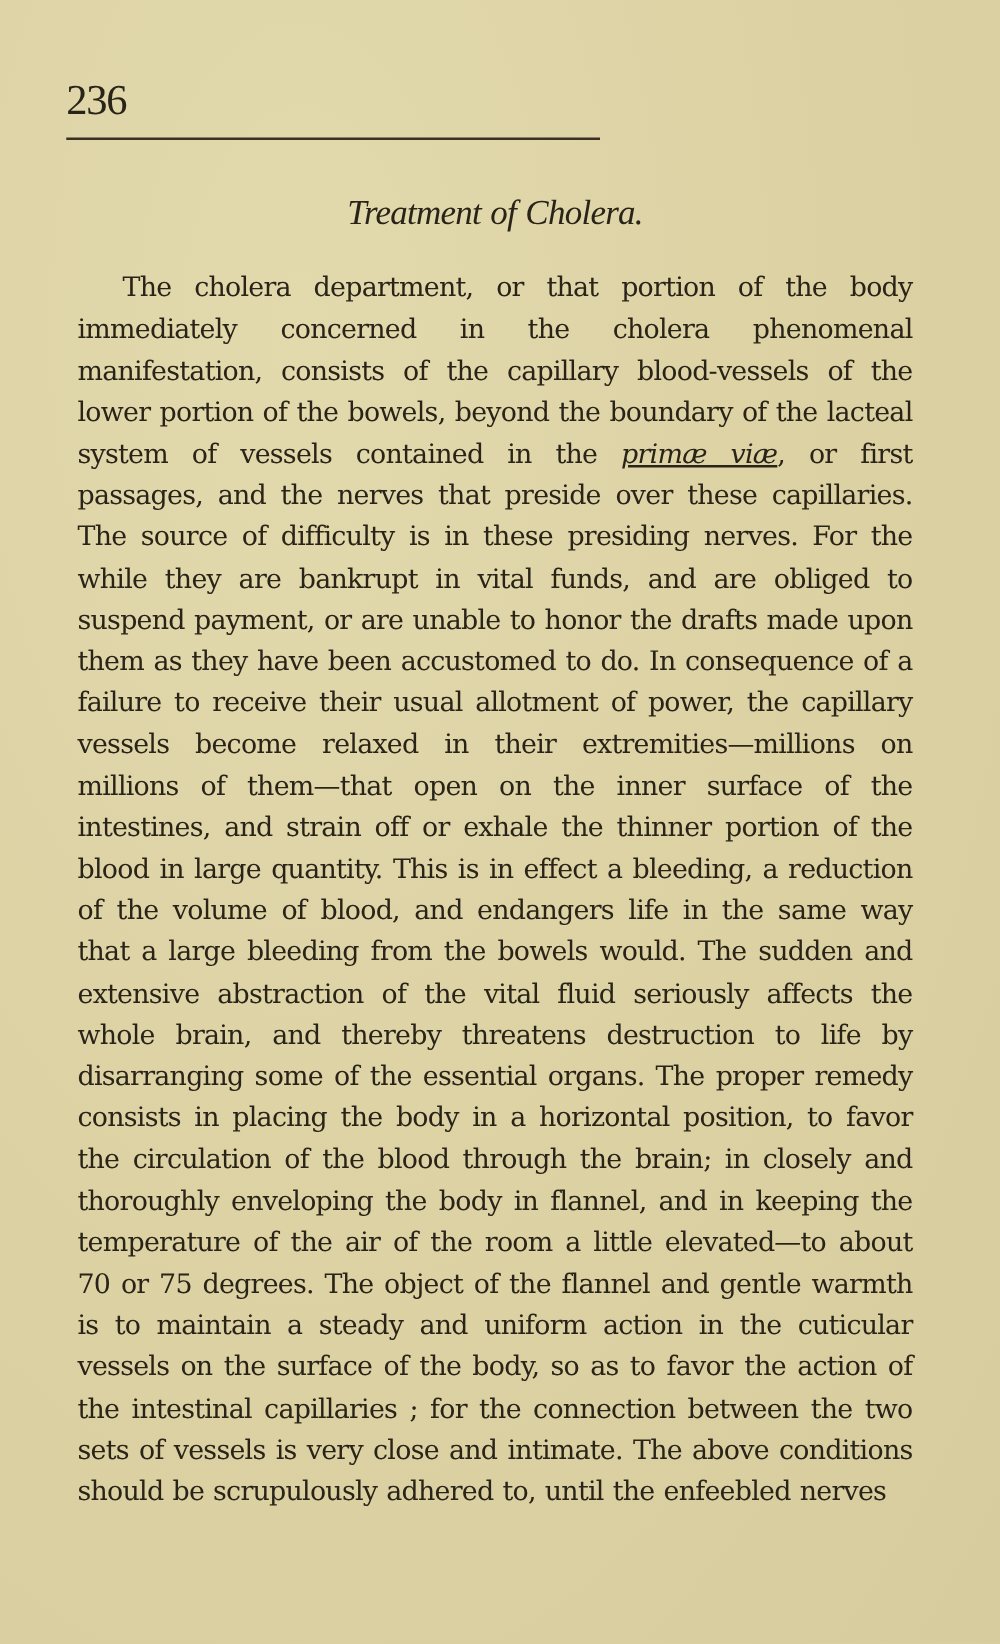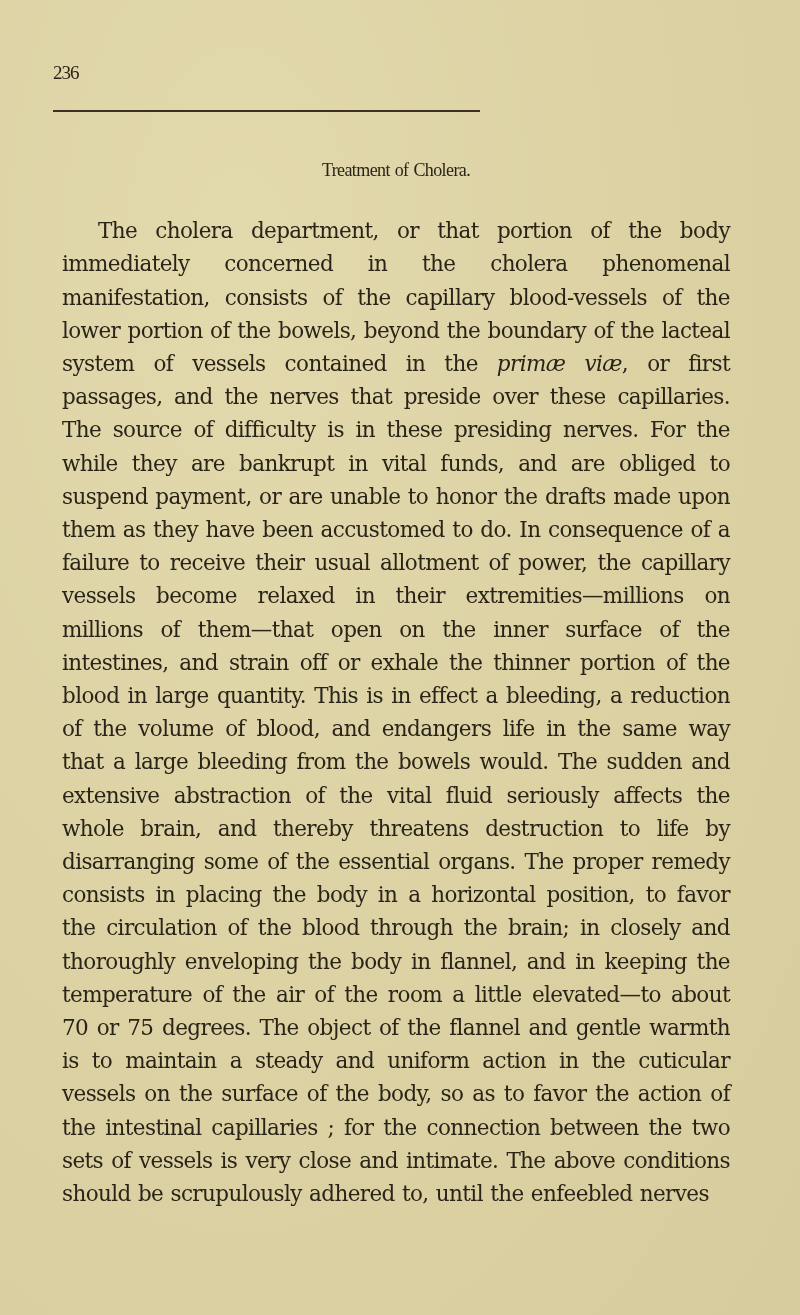--- a/index.html
+++ b/index.html
@@ -10,45 +10,45 @@
     font-family: "DejaVu Serif", serif;
     color:#2a2418;
     position:relative;
   }
   .header {
     position:absolute; top:62px; left:53px; width:680px; height:40px;
   }
   .page-num {
     position:absolute; left:0; top:0;
     font-family:"Liberation Serif", serif;
-    font-size:19px; letter-spacing:-1px;
+    font-size:34px; letter-spacing:-1px;
   }
   .running-title {
     position:absolute; left:116px; top:0;
     font-family:"Liberation Serif", serif;
     font-style:italic; font-size:27px; letter-spacing:5px;
   }
   .rule {
     position:absolute; top:110px; left:53px; width:427px; height:2px;
     background:#3a3122;
   }
   .body-text {
     position:absolute; left:62px; top:127px; width:668px;
     font-family:"DejaVu Serif", serif;
     font-size:21.5px; line-height:33.2px;
     text-align:justify; letter-spacing:-0.6px; word-spacing:1px;
   }
   .body-text p { margin:0; }
   .indent { text-indent:36px; }
   .section-heading {
-    text-align:center; 
+    text-align:center; font-style:italic;
     font-family:"Liberation Serif", serif;
-    font-size:18px; margin:27px 0 27px 0;
+    font-size:28px; margin:27px 0 27px 0;
   }
-  .em { font-style:italic; }
+  .em { font-style:italic;text-decoration:underline; }
 </style>
 </head>
 <body>
 
 <div class="header">
   <span class="page-num">236</span>
 </div>
 <div class="rule"></div>
 
 <div class="body-text">

